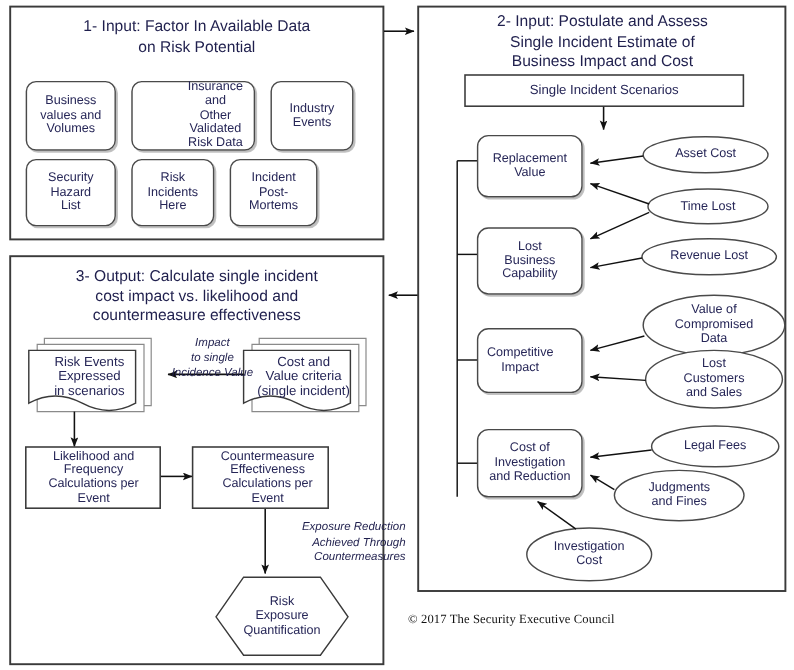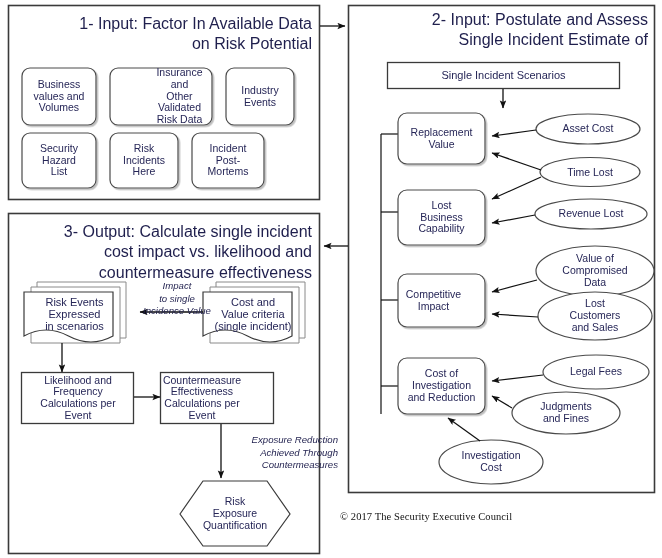--- a/index.html
+++ b/index.html
@@ -2,21 +2,21 @@
 <html><head>
 <meta charset="utf-8">
 <style>
   html,body{margin:0;padding:0;background:#ffffff;}
   body{width:662px;height:558px;position:relative;overflow:hidden;
        font-family:"Liberation Sans","DejaVu Sans",sans-serif;color:#1b1b3a;}
   #stage{position:absolute;left:0;top:0;width:662px;height:558px;}
   svg#art{position:absolute;left:0;top:0;width:662px;height:558px;}
   .node{position:absolute;display:flex;align-items:center;justify-content:center;
         text-align:center;line-height:1.12;color:#262657;box-sizing:border-box;}
-  .panel-title{position:absolute;text-align:right;font-size:16px;line-height:1.28;
+  .panel-title{position:absolute;text-align:center;font-size:13px;line-height:1.28;
         color:#1f1f4d;}
   .doclabel{font-size:11px;padding-left:12px;}
   .ital{position:absolute;font-style:italic;font-size:9.6px;line-height:1.32;
         color:#1f1f4d;text-align:right;}
   .hexlabel{font-size:10.5px;}
   .copyright{position:absolute;font-family:"Liberation Serif","DejaVu Serif",serif;
         font-size:10.5px;color:#111;letter-spacing:.1px;}
   .ell-txt{position:absolute;display:flex;align-items:center;justify-content:center;
         text-align:center;font-size:10.5px;line-height:1.12;color:#262657;}
 </style>
@@ -151,20 +151,21 @@
   <div class="node" style="left:110px;top:133px;width:68px;height:55px;white-space:pre-line;font-size:10.5px;">Risk
 Incidents
 Here</div>
   <div class="node" style="left:192px;top:133px;width:72px;height:55px;white-space:pre-line;font-size:10.5px;">Incident
 Post-
 Mortems</div>
 
   <div class="panel-title" style="left:356px;top:10px;width:292px;">
     <div>2- Input: Postulate and Assess</div>
     <div>Single Incident Estimate of</div>
+    <div>Business Impact and Cost</div>
   </div>
 
   <div class="node" style="left:398px;top:113px;width:87px;height:51px;white-space:pre-line;font-size:10.5px;">Replacement
 Value</div>
 
   <div class="node" style="left:388px;top:63px;width:231px;height:25px;font-size:11px;">Single Incident Scenarios</div>
   <div class="node" style="left:398px;top:190px;width:87px;height:55px;white-space:pre-line;font-size:10.5px;">Lost
 Business
 Capability</div>
   <div class="node" style="left:398px;top:274px;width:71px;height:53px;white-space:pre-line;font-size:10.5px;">Competitive
@@ -204,21 +205,21 @@
   <div class="ital" style="left:138px;top:280px;width:78px;text-align:center;">
     <div>Impact</div>
     <div>to single</div>
     <div>Incidence Value</div>
   </div>
 
   <div class="node" style="left:22px;top:373px;width:112px;height:50px;white-space:pre-line;font-size:10.5px;">Likelihood and
 Frequency
 Calculations per
 Event</div>
-  <div class="node" style="left:146px;top:373px;width:112px;height:50px;white-space:pre-line;font-size:10.5px;">Countermeasure
+  <div class="node" style="left:167px;top:373px;width:112px;height:50px;white-space:pre-line;font-size:10.5px;">Countermeasure
 Effectiveness
 Calculations per
 Event</div>
 
   <div class="ital" style="left:228px;top:434px;width:110px;">
     <div>Exposure Reduction</div>
     <div>Achieved Through</div>
     <div>Countermeasures</div>
   </div>
 

